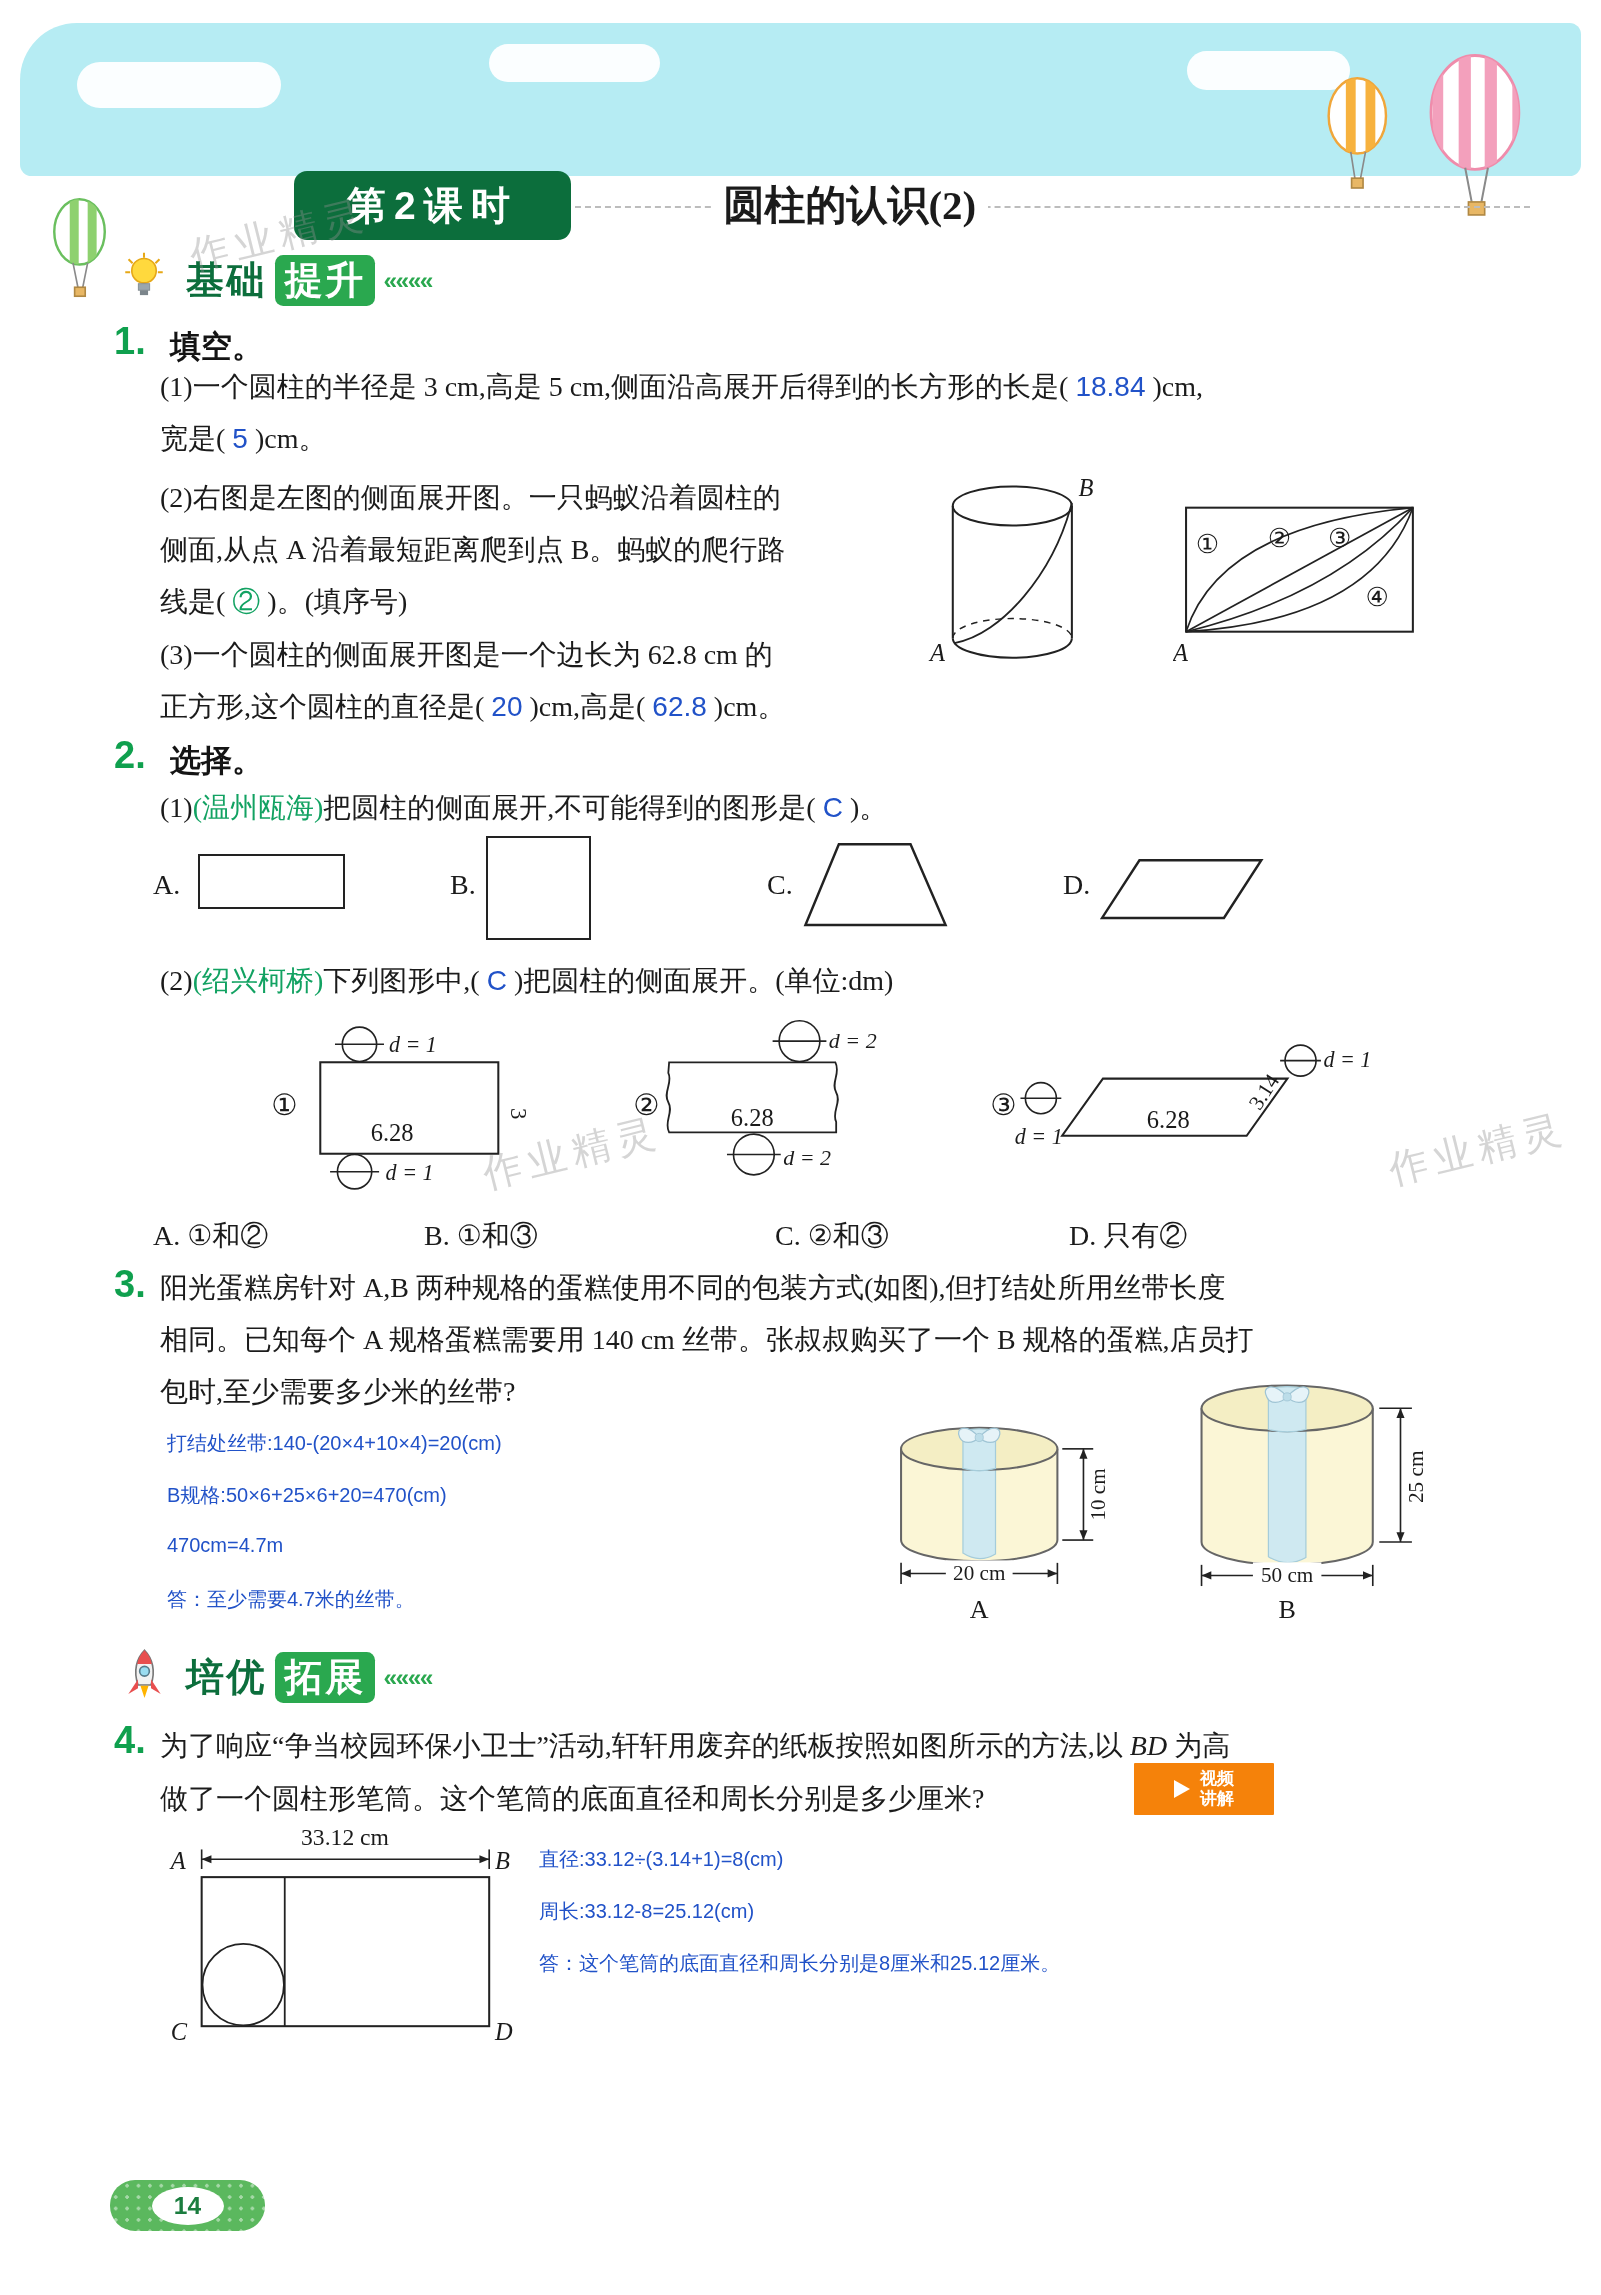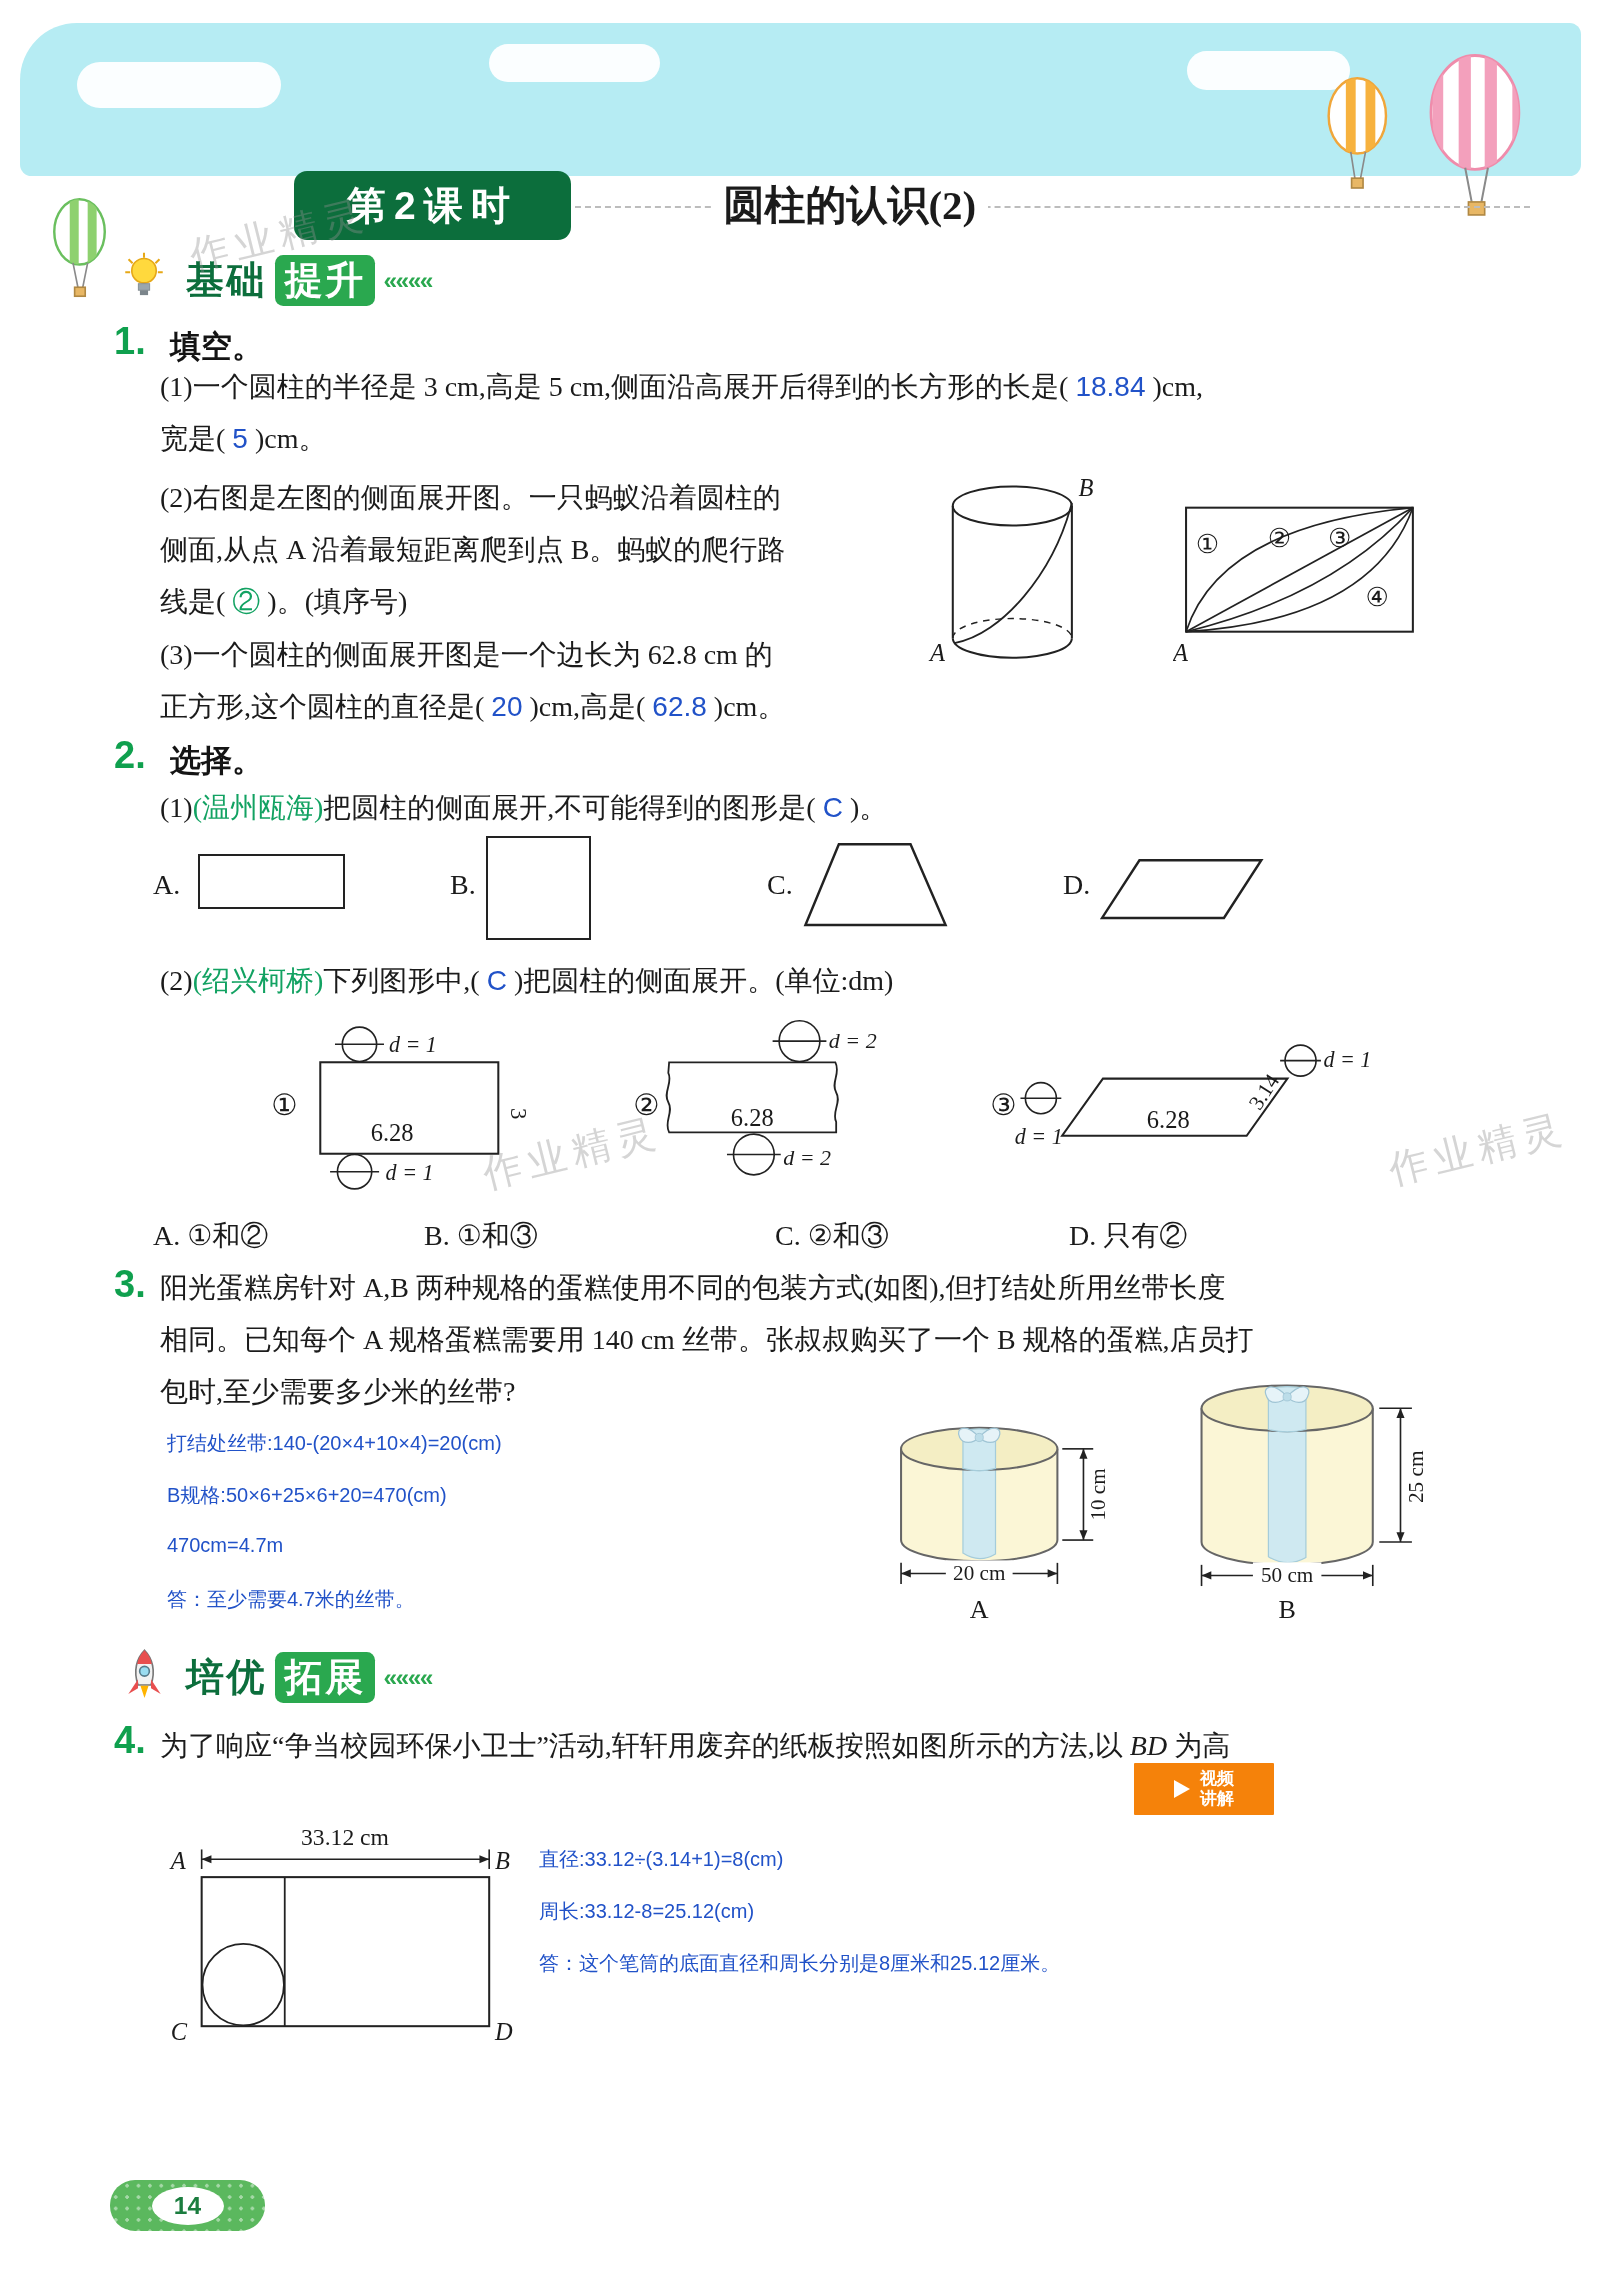--- a/index.html
+++ b/index.html
@@ -303,20 +303,21 @@
   <div class="sec" style="left:186px;top:1652px;">
     <span class="w1">培优</span>
     <span class="w2">拓展</span>
     <span class="arr">««««</span>
   </div>
 
   <div class="qn" style="left:114px;top:1719px;">4.</div>
   <div class="t" style="left:160px;top:1728px;">
     <span>为了响应“争当校园环保小卫士”活动,轩轩用废弃的纸板按照如图所示的方法,以 </span><i>BD</i><span> 为高</span>
   </div>
+  <div class="t" style="left:160px;top:1781px;">做了一个圆柱形笔筒。这个笔筒的底面直径和周长分别是多少厘米?</div>
 
   <div class="video-badge">
     <div class="play-tri"></div>
     <div class="video-text">
       <div>视频</div>
       <div>讲解</div>
     </div>
   </div>
 
   <svg class="abs" style="left:159px;top:1825px;" width="359" height="224" viewBox="0 0 440 275">

